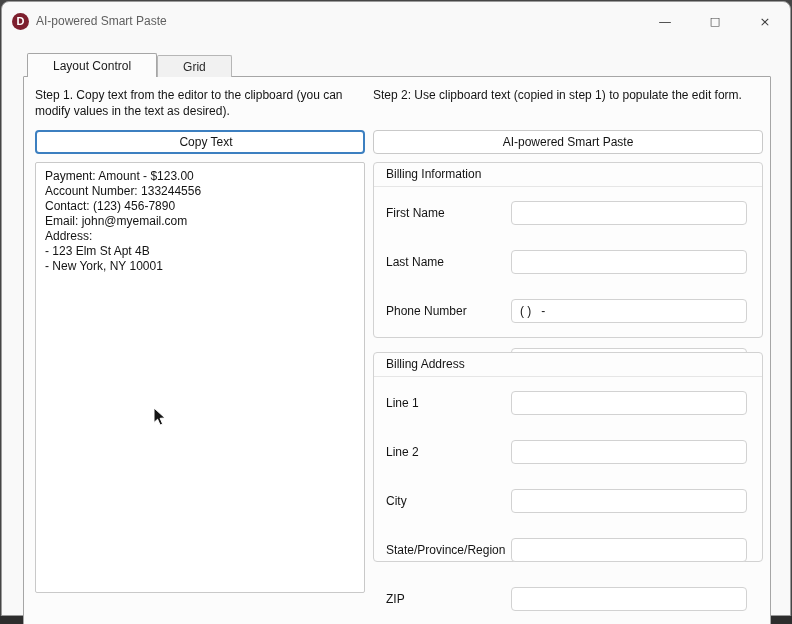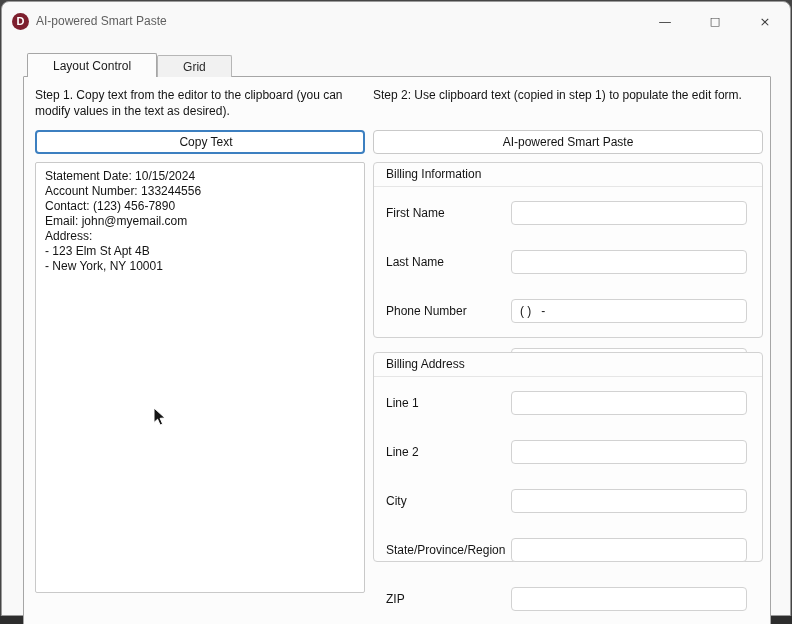--- a/index.html
+++ b/index.html
@@ -132,21 +132,21 @@
     <button class="tab unselected">Grid</button>
   </div>
 
   <div class="panel">
 
     <div class="instruction step1">Step 1. Copy text from the editor to the clipboard (you can modify values in the text as desired).</div>
 
     <button class="btn copy">Copy Text</button>
 
     <div class="editor">
-      <div class="line">Statement Date: 10/15/2024</div>
+      <div class="line">Payment: Amount - $123.00</div>
       <div class="line">Account Number: 133244556</div>
       <div class="line">Contact: (123) 456-7890</div>
       <div class="line">Email: john@myemail.com</div>
       <div class="line">Address:</div>
       <div class="line">- 123 Elm St Apt 4B</div>
       <div class="line">- New York, NY 10001</div>
     </div>
 
     <div class="instruction step2">Step 2: Use clipboard text (copied in step 1) to populate the edit form.</div>
 

